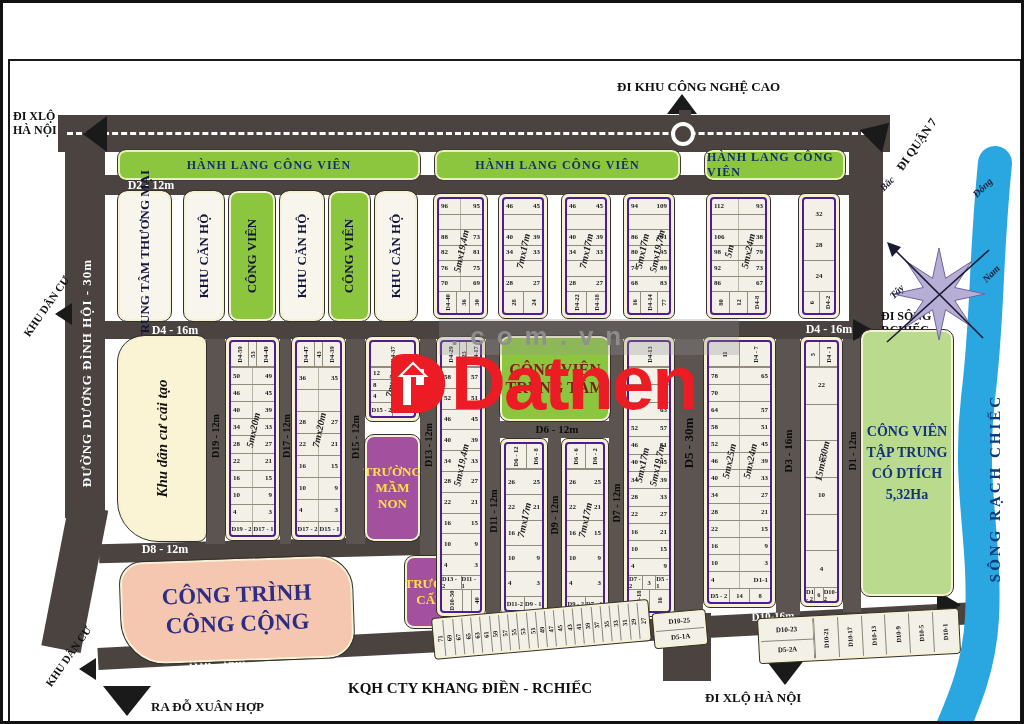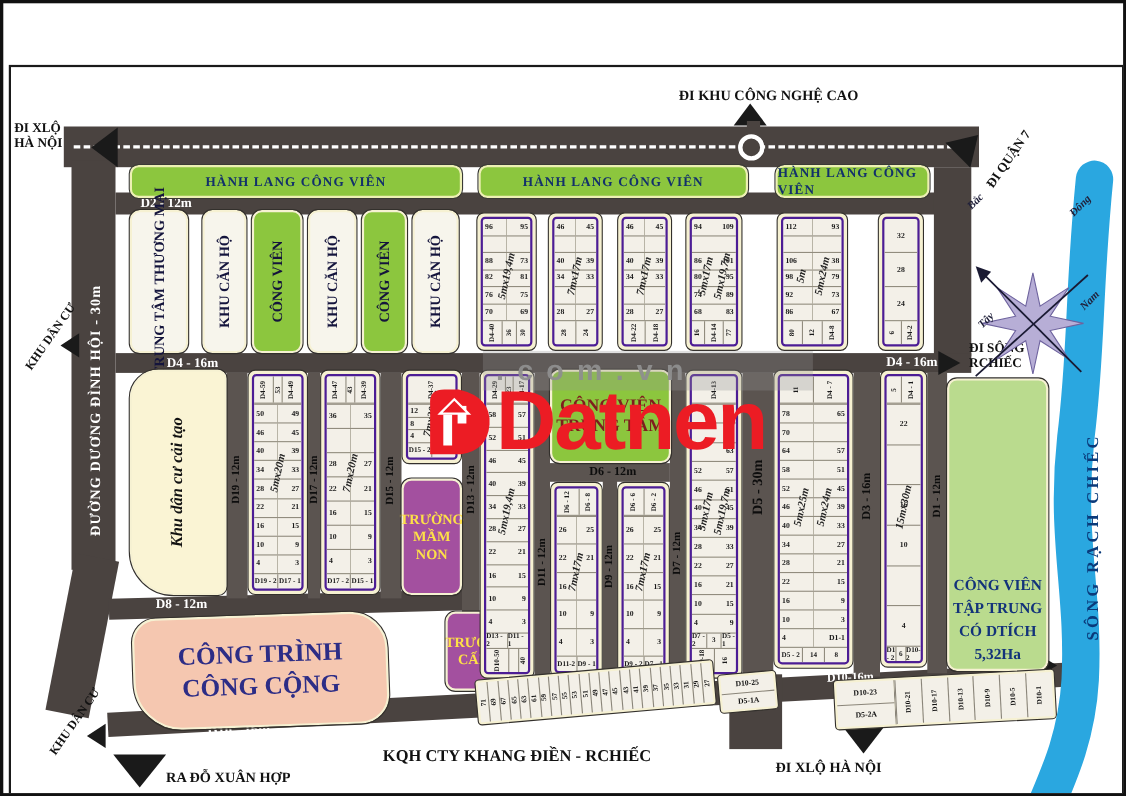--- a/index.html
+++ b/index.html
@@ -204,21 +204,21 @@
       </div>
       <div class="fac purple" data-id="capmot" style="left: 358px; top: 498px; width: 57px; height: 72px; margin-left: 44px;">
         <div class="fac-h">TRƯỜNG CẤP I</div>
       </div>
       <div class="fac pink" data-id="congtrinh" style="left: 118px; top: 501px; width: 232px; height: 102px;">
         <div class="fac-h">CÔNG TRÌNH CÔNG CỘNG</div>
       </div>
       <div class="fac green" data-id="parkcenter" style="left: 497px; top: 278px; width: 110px; height: 85px;">
         <div class="fac-h">CÔNG VIÊN TRUNG TÂM</div>
       </div>
-      <div class="fac lightgreen" data-id="parkbig" style="left: 858px; top: 286px; width: 92px; height: 266px; align-items: flex-end;">
+      <div class="fac lightgreen" data-id="parkbig" style="left: 858px; top: 272px; width: 92px; height: 266px;">
         <div class="fac-h">CÔNG VIÊN TẬP TRUNG CÓ DTÍCH 5,32Ha</div>
       </div>
       <div class="pblock" style="left: 430px; top: 135px; width: 55px; height: 126px;">
         <div class="pb-in">
           <div class="pb-row">
             <span>96</span>
             <span>95</span>
           </div>
           <div class="pb-row">
             <span></span>

